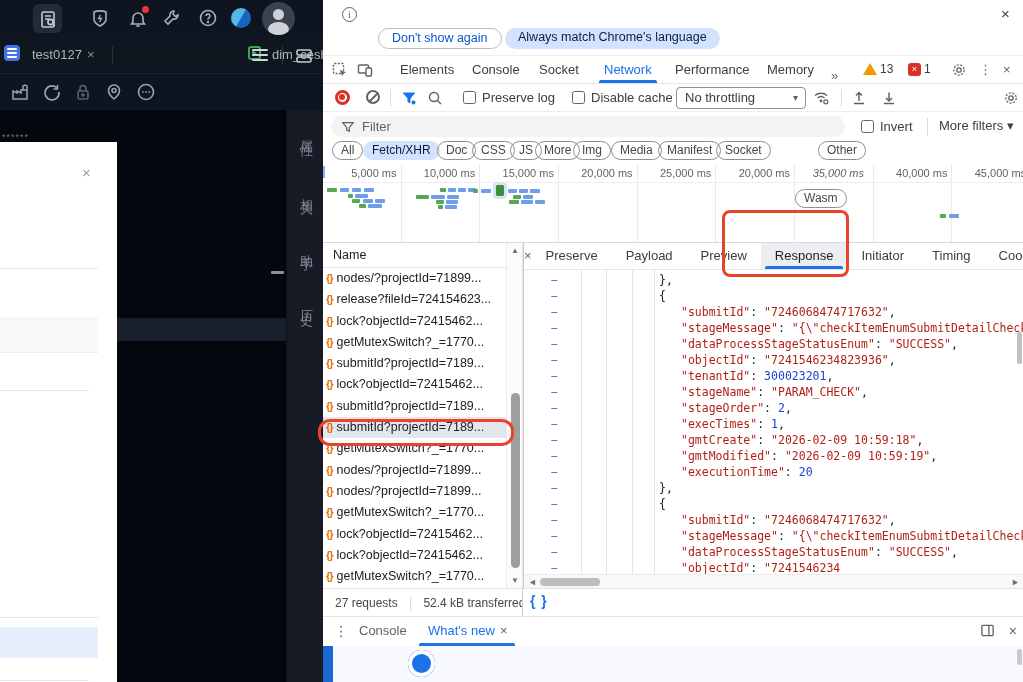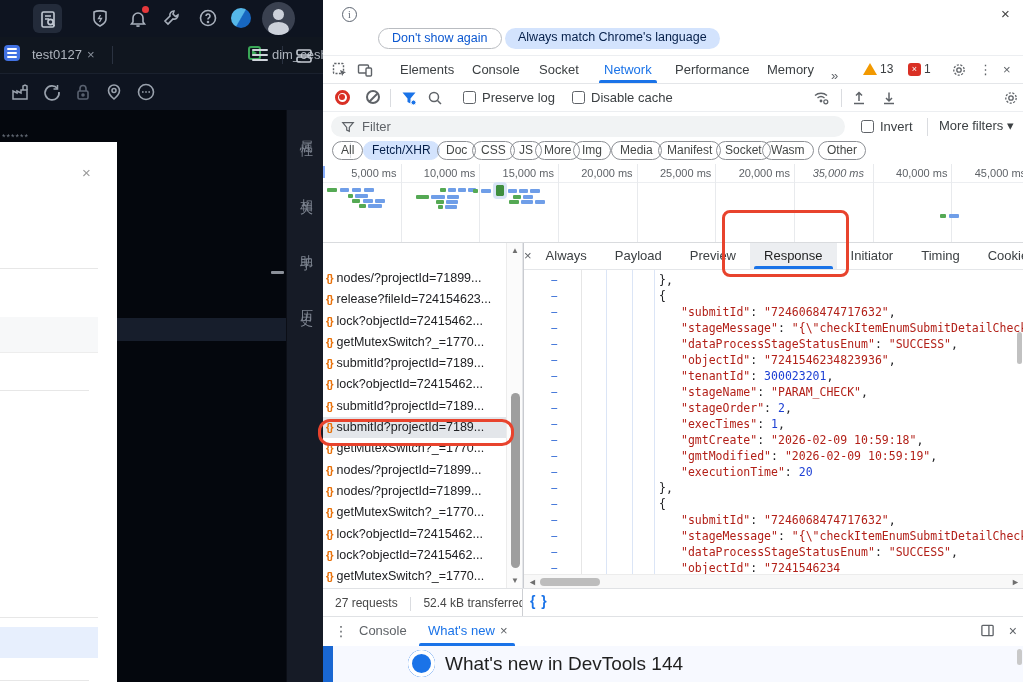--- a/index.html
+++ b/index.html
@@ -361,20 +361,24 @@
       <span class="bar-icon" style="left:104px; top:6px;">
         <svg viewBox="0 0 16 16" fill="none" stroke="#5f6368" stroke-width="1.5">
             <circle cx="7" cy="7" r="4.5"></circle>
             <path d="M10.5 10.5l3.5 3.5"></path>
           </svg>
       </span>
       <span class="cb" style="left:140px;"></span>
       <span class="cb-label" style="left:159px;">Preserve log</span>
       <span class="cb" style="left:249px;"></span>
       <span class="cb-label" style="left:268px;">Disable cache</span>
+      <span id="throttle-select">
+        <span>No throttling</span>
+        <span class="car">▾</span>
+      </span>
       <span class="bar-icon" style="left:490px; top:5px;">
         <svg viewBox="0 0 16 16" fill="none" stroke="#5f6368" stroke-width="1.4">
             <path d="M2 6.5a9 9 0 0 1 12 0"></path>
             <path d="M4.5 9a5.5 5.5 0 0 1 7 0"></path>
             <circle cx="8" cy="12" r="1.4" fill="#5f6368" stroke="none"></circle>
             <circle cx="12.8" cy="12.8" r="2" stroke-width="1.2"></circle>
           </svg>
       </span>
       <span class="tdiv" style="left:518px;"></span>
       <span class="bar-icon" style="left:528px; top:6px;">
@@ -417,21 +421,21 @@
     <span class="pill" style="left: 9px;">All</span>
         <span class="pill selected" style="left: 40px;">Fetch/XHR</span>
         <span class="pill" style="left: 114px;">Doc</span>
         <span class="pill" style="left: 149px; text-align: center;">CSS</span>
         <span class="pill" style="left: 187px;">JS</span>
         <span class="pill" style="left: 212px;">More</span>
         <span class="pill" style="left: 250px;">Img</span>
         <span class="pill" style="left: 288px;">Media</span>
         <span class="pill" style="left: 335px;">Manifest</span>
         <span class="pill" style="left: 393px;">Socket</span>
-        <span class="pill" style="left: 439px;">Wasm</span>
+        <span class="pill" style="left: 472px; margin-top: 48px;">Wasm</span>
         <span class="pill" style="left: 495px;">Other</span>
       </div>
 
     <div id="overview">
       <div id="ov-mark"></div>
       <div id="ov-topline"></div>
     <div class="gridline" style="left: 77.5px;"></div>
         <span class="tick" style="right: 626.5px;">5,000 ms</span>
         <div class="gridline" style="left: 156.2px;"></div>
         <span class="tick" style="right: 547.8px;">10,000 ms</span>
@@ -478,20 +482,23 @@
         <div class="bar b" style="left: 207px; top: 25px; width: 10px;"></div>
         <div class="bar g" style="left: 190px; top: 31px; width: 8px;"></div>
         <div class="bar b" style="left: 200px; top: 31px; width: 10px;"></div>
         <div class="bar g" style="left: 186px; top: 36px; width: 10px;"></div>
         <div class="bar b" style="left: 198px; top: 36px; width: 12px;"></div>
         <div class="bar b" style="left: 212px; top: 36px; width: 10px;"></div>
         <div class="bar g" style="left: 617px; top: 50px; width: 6px;"></div>
         <div class="bar b" style="left: 626px; top: 50px; width: 10px;"></div>
       </div>
 
+    <div id="req-header">
+      <span>Name</span>
+    </div>
     <div id="req-list">
         <div class="req-row"><span class="xhr">{}</span><span>nodes/?projectId=71899...</span></div>
         <div class="req-row"><span class="xhr">{}</span><span>release?fileId=724154623...</span></div>
         <div class="req-row"><span class="xhr">{}</span><span>lock?objectId=72415462...</span></div>
         <div class="req-row"><span class="xhr">{}</span><span>getMutexSwitch?_=1770...</span></div>
         <div class="req-row"><span class="xhr">{}</span><span>submitId?projectId=7189...</span></div>
         <div class="req-row"><span class="xhr">{}</span><span>lock?objectId=72415462...</span></div>
         <div class="req-row"><span class="xhr">{}</span><span>submitId?projectId=7189...</span></div>
         <div class="req-row sel"><span class="xhr">{}</span><span>submitId?projectId=7189...</span></div>
         <div class="req-row"><span class="xhr">{}</span><span>getMutexSwitch?_=1770...</span></div>
@@ -514,21 +521,21 @@
         <span class="sep"></span>
         <span>52.4 kB transferred</span>
       </div>
       <div id="status-vline"></div>
       <span id="fmt-btn">{ }</span>
     </div>
 
     <div id="detail">
       <div id="detail-tabs">
         <span id="dt-close">×</span>
-      <span class="dtab">Always</span>
+      <span class="dtab">Preserve</span>
           <span class="dtab">Payload</span>
           <span class="dtab">Preview</span>
           <span class="dtab active">Response</span>
           <span class="dtab">Initiator</span>
           <span class="dtab">Timing</span>
           <span class="dtab">Cookies</span>
         </div>
       <div id="resp-content">
         <div id="gutter-line"></div>
         <div class="iguide" style="left:82px;"></div>
@@ -634,21 +641,20 @@
                 <rect x="2" y="2.5" width="12" height="11" rx="1"></rect>
                 <path d="M9.5 2.5v11"></path>
               </svg>
           </span>
           <span style="font-size:14px;">×</span>
         </span>
       </div>
       <div id="wn-body">
         <div id="wn-strip"></div>
         <span id="wn-logo"></span>
-        <span id="wn-title">What's new in DevTools 144</span>
         <div id="wn-thumb"></div>
       </div>
     </div>
   </div>
 
   <div class="red-box" id="red-box-1"></div>
   <div class="red-box" id="red-box-2"></div>
 </div>
 
 </body></html>

